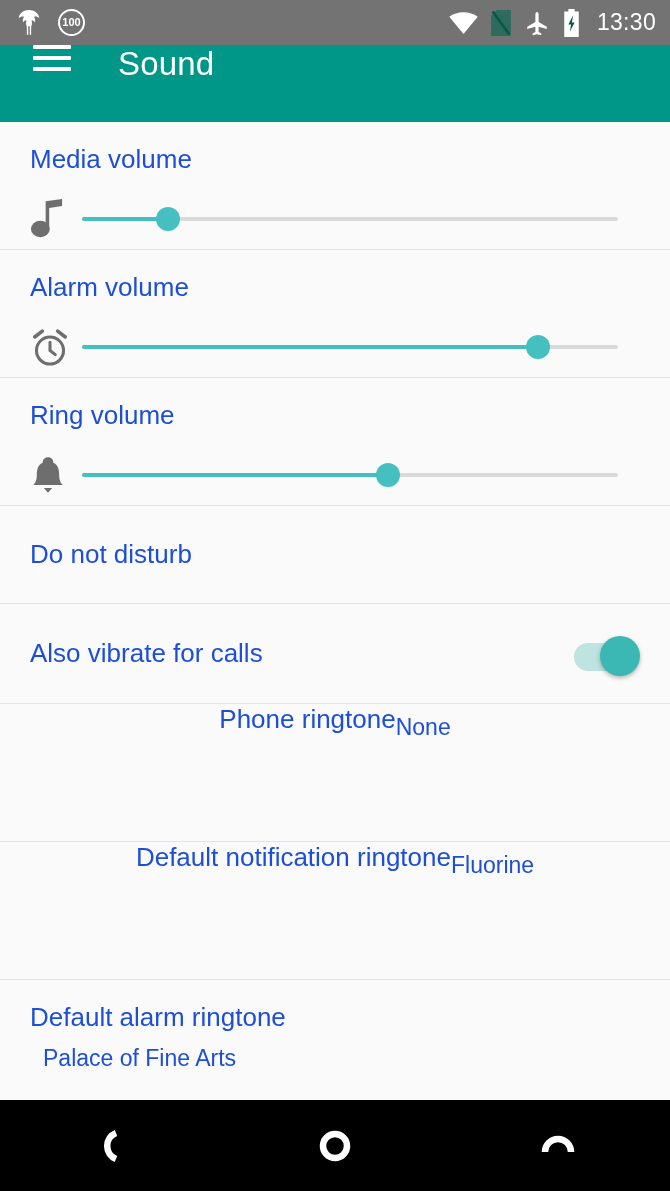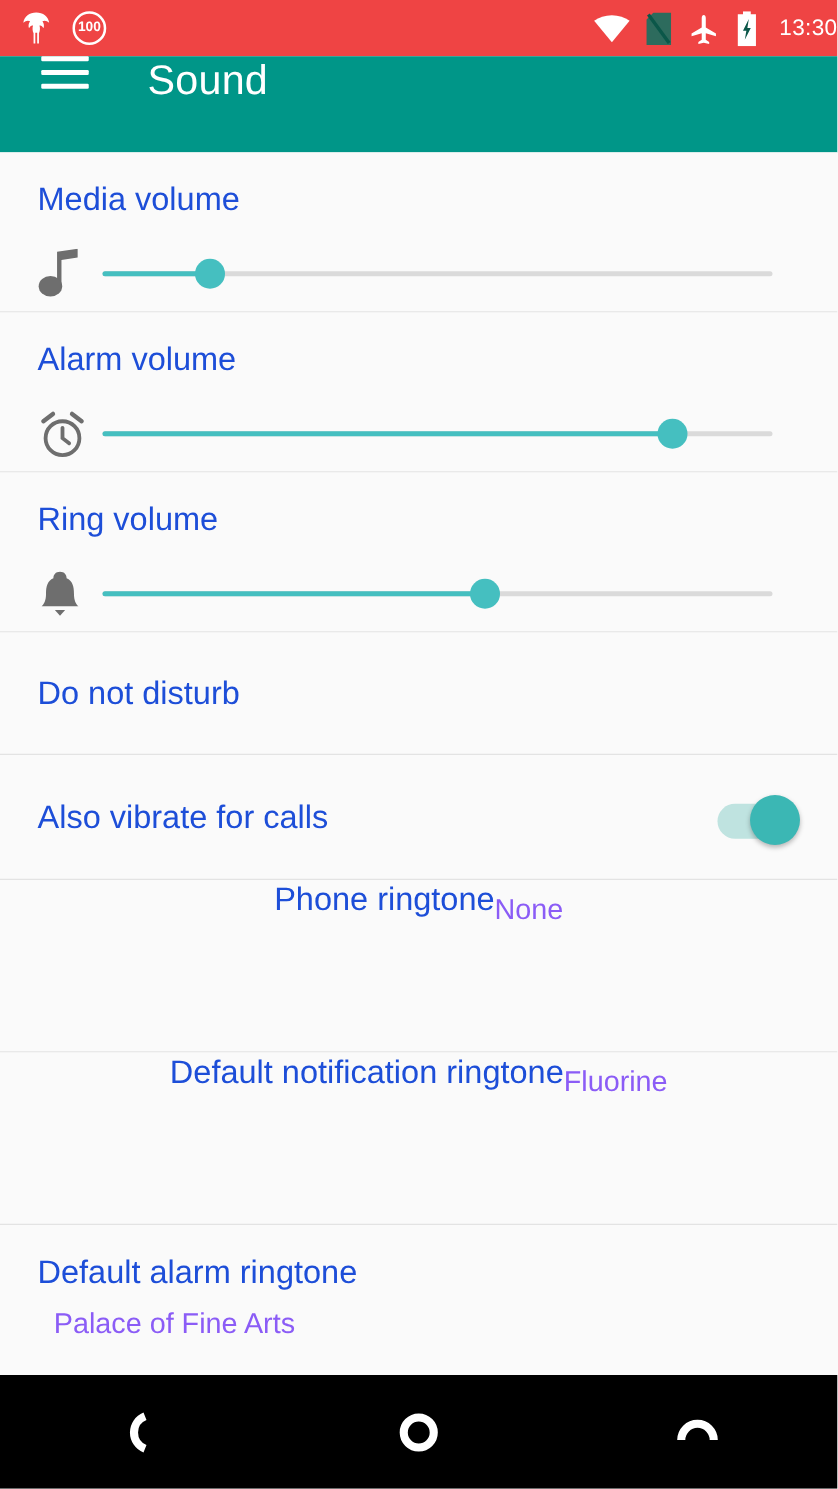--- a/index.html
+++ b/index.html
@@ -6,27 +6,27 @@
   html, body {
     width:670px; height:1191px;
     background:#fafafa;
     font-family:"Liberation Sans", sans-serif;
     overflow:hidden;
   }
   #screen { position:relative; width:670px; height:1191px; background:#fafafa; }
 
   
   .status-bar{
-    height:45px; background:#ef4444;
-    display:flex; align-items:center; padding:0 0 0 16px;
+    height:45px; background:#737373;
+    display:flex; align-items:center; padding:0 14px 0 16px;
     color:#ffffff;
   }
   .status-left{ display:flex; align-items:center; gap:16px; }
   .status-right{ margin-left:auto; display:flex; align-items:center; gap:13px; }
-  .status-clock{ font-size:18px; letter-spacing:.3px; margin-left:4px; color:#fff; }
+  .status-clock{ font-size:23px; letter-spacing:.3px; margin-left:4px; color:#fff; }
   .badge100{
     width:27px; height:27px; border:2.4px solid #fff; border-radius:50%;
     display:flex; align-items:center; justify-content:center;
     font-size:11px; font-weight:bold; color:#fff; line-height:1;
   }
 
   
   .app-bar{
     height:77px; background:#009688;
     display:flex; align-items:flex-start; padding-left:33px;
@@ -59,21 +59,21 @@
     position:absolute; top:11px; left:0; width:52px; height:28px;
     background:#bfe3e0; border-radius:14px;
   }
   .switch-thumb{
     position:absolute; top:4px; left:26px; width:40px; height:40px; border-radius:50%;
     background:#3bb7b4; box-shadow:0 2px 4px rgba(0,0,0,.28);
   }
 
   .nav-row{ height:98px; display:flex; flex-direction:column; justify-content:center; }
   .two-line-row{ height:138px; display:flex; justify-content:center; }
-  .row-summary{ font-size:23px; color:#8b5cf6; margin-top:10px; }
+  .row-summary{ font-size:23px; color:#1d4ed8; margin-top:10px; }
 
   .clipped-row{ height:96px; overflow:hidden; padding-top:22px; border-bottom:none; }
   .clipped-row .row-summary{ margin-top:12px;margin-left:13px; }
 
   
   .nav-bar{
     position:absolute; left:0; bottom:0; width:670px; height:91px;
     background:#000; display:flex; align-items:center; justify-content:space-around;
   }
   .nav-btn{ width:120px; height:91px; display:flex; align-items:center; justify-content:center; cursor:pointer; }

